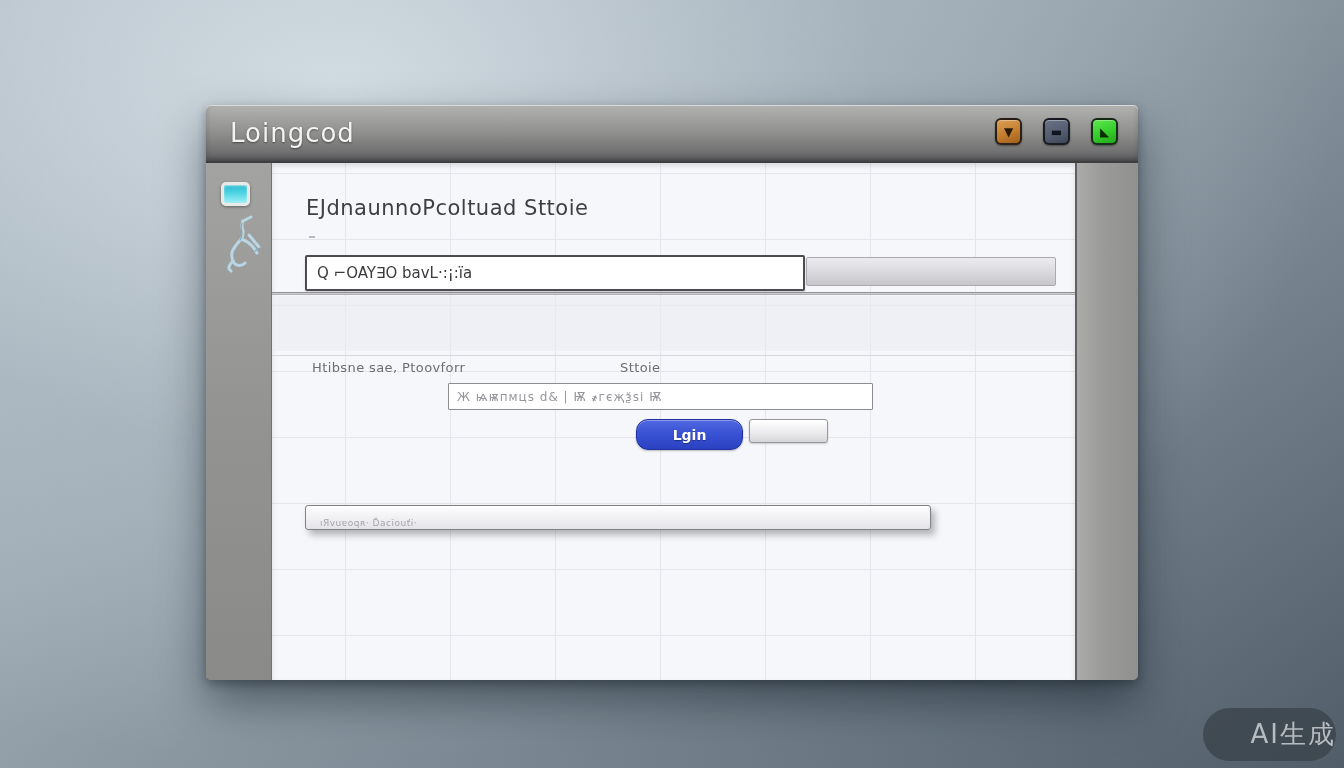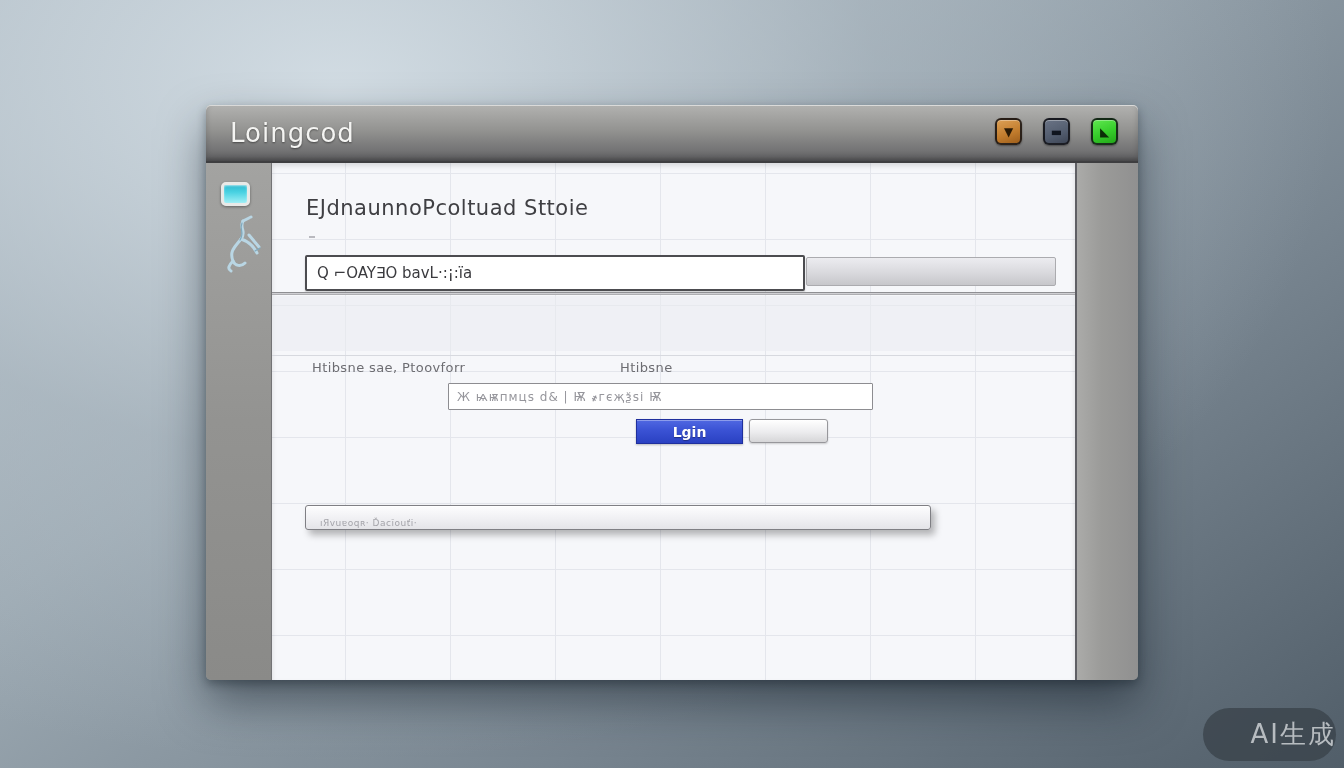--- a/index.html
+++ b/index.html
@@ -104,23 +104,23 @@
   .field-label.l2 { left:348px; }
   .hline2 { position:absolute; left:0; right:0; top:192px; height:1px; background:#d7d9df; }
 
   .input-cred {
     position:absolute; left:176px; top:220px; width:425px; height:27px;
     background:#fff; border:1px solid #8d8d91; border-radius:1px;
     font-size:12px; color:#96969c; padding:0 8px; letter-spacing:1px;
     font-family:"DejaVu Sans",sans-serif;
   }
   .login-btn {
-    position:absolute; left:364px; top:256px; width:107px; height:25px;
+    position:absolute; left:364px; top:256px; width:107px; height:31px;
     background:linear-gradient(180deg,#5068e2 0%,#3a52d4 45%,#2a41c2 100%);
-    border:1px solid #1f2f9d; border-radius:0;
+    border:1px solid #1f2f9d; border-radius:12px;
     color:#fff; font-weight:bold; font-size:14px;
     display:flex; align-items:center; justify-content:center;
     text-shadow:0 1px 1px rgba(0,0,0,.35);
     box-shadow:inset 0 1px 0 rgba(255,255,255,.35), 0 1px 2px rgba(0,0,0,.25);
     cursor:pointer;
   }
   .white-btn {
     position:absolute; left:477px; top:256px; width:79px; height:24px;
     background:linear-gradient(180deg,#ffffff 0%,#ececee 55%,#d6d6d8 100%);
     border:1px solid #97979b; border-radius:3px; cursor:pointer;
@@ -197,21 +197,21 @@
       <div class="heading">EJdnaunnoPcoltuad Sttoie</div>
       <div class="heading-artifact"></div>
 
       <input class="input-main" type="text" value="Q ⌐OAY∃O bavL·:¡:ïa" style="">
       <div class="gray-bar"></div>
 
       <div class="divider"></div>
 
       <div class="labels-row"></div>
       <div class="field-label l1">Htibsne sae, Ptoovforr</div>
-      <div class="field-label l2">Htibsne</div>
+      <div class="field-label l2">Sttoie</div>
       <div class="hline2"></div>
 
       <input class="input-cred" type="text" value="Ж ѩѭпмцѕ d&amp; | Ѭ ҂гєҗѯѕі Ѭ" style="">
 
       <div class="login-btn">
         <span>Lgin</span>
       </div>
       <div class="white-btn"></div>
 
       <div class="bottom-bar">

